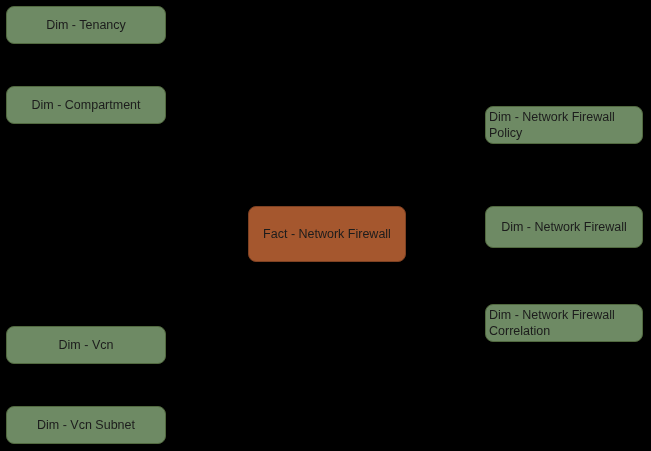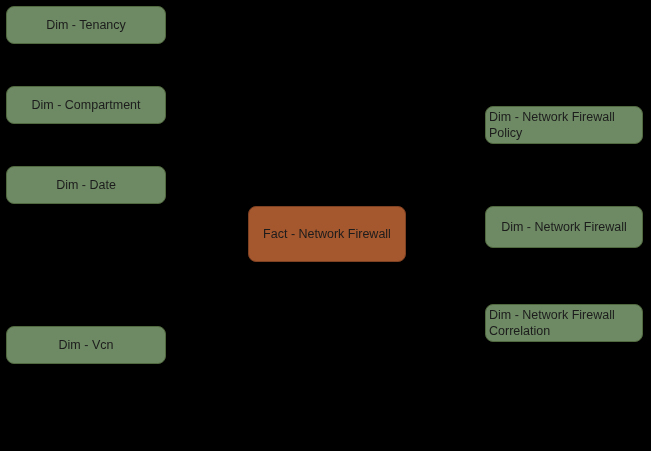--- a/index.html
+++ b/index.html
@@ -58,29 +58,29 @@
 <div class="canvas">
 
   <div class="node dim l l0">
     <span>Dim - Tenancy</span>
   </div>
 
   <div class="node dim l l1">
     <span>Dim - Compartment</span>
   </div>
 
-  <div class="node dim l l2">
-    <span>Dim - Date</span>
-  </div>
 
 
   <div class="node dim l l4">
     <span>Dim - Vcn</span>
   </div>
 
+  <div class="node dim l l5">
+    <span>Dim - Vcn Subnet</span>
+  </div>
 
   <div class="node fact c0">
     <span>Fact - Network Firewall</span>
   </div>
 
   <div class="node dim r r0">
     <span>Dim - Network Firewall Policy</span>
   </div>
 
   <div class="node dim r r1">

